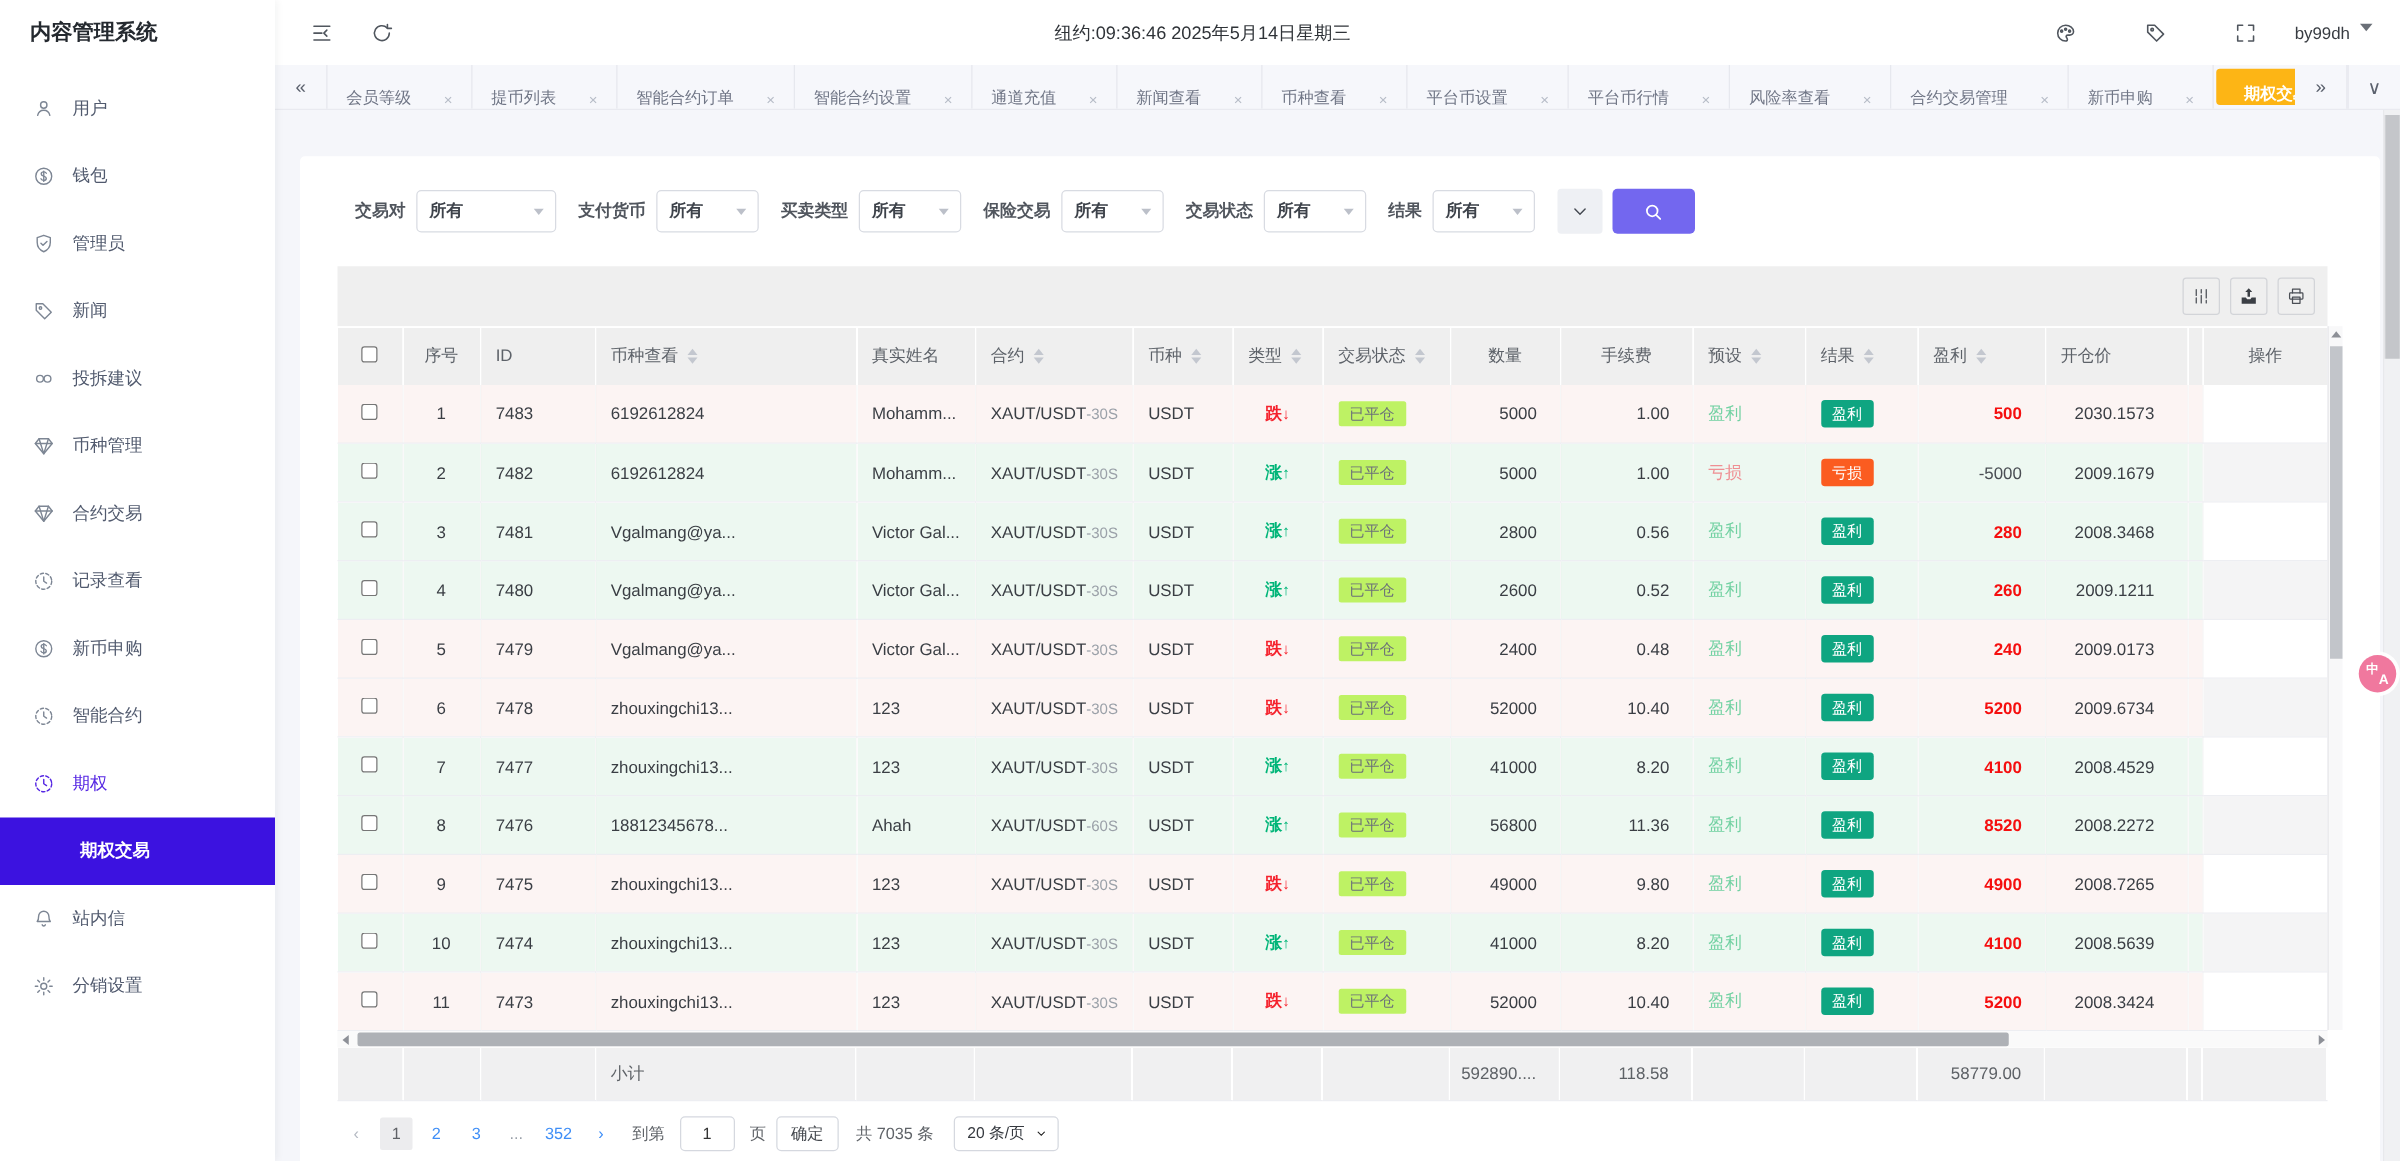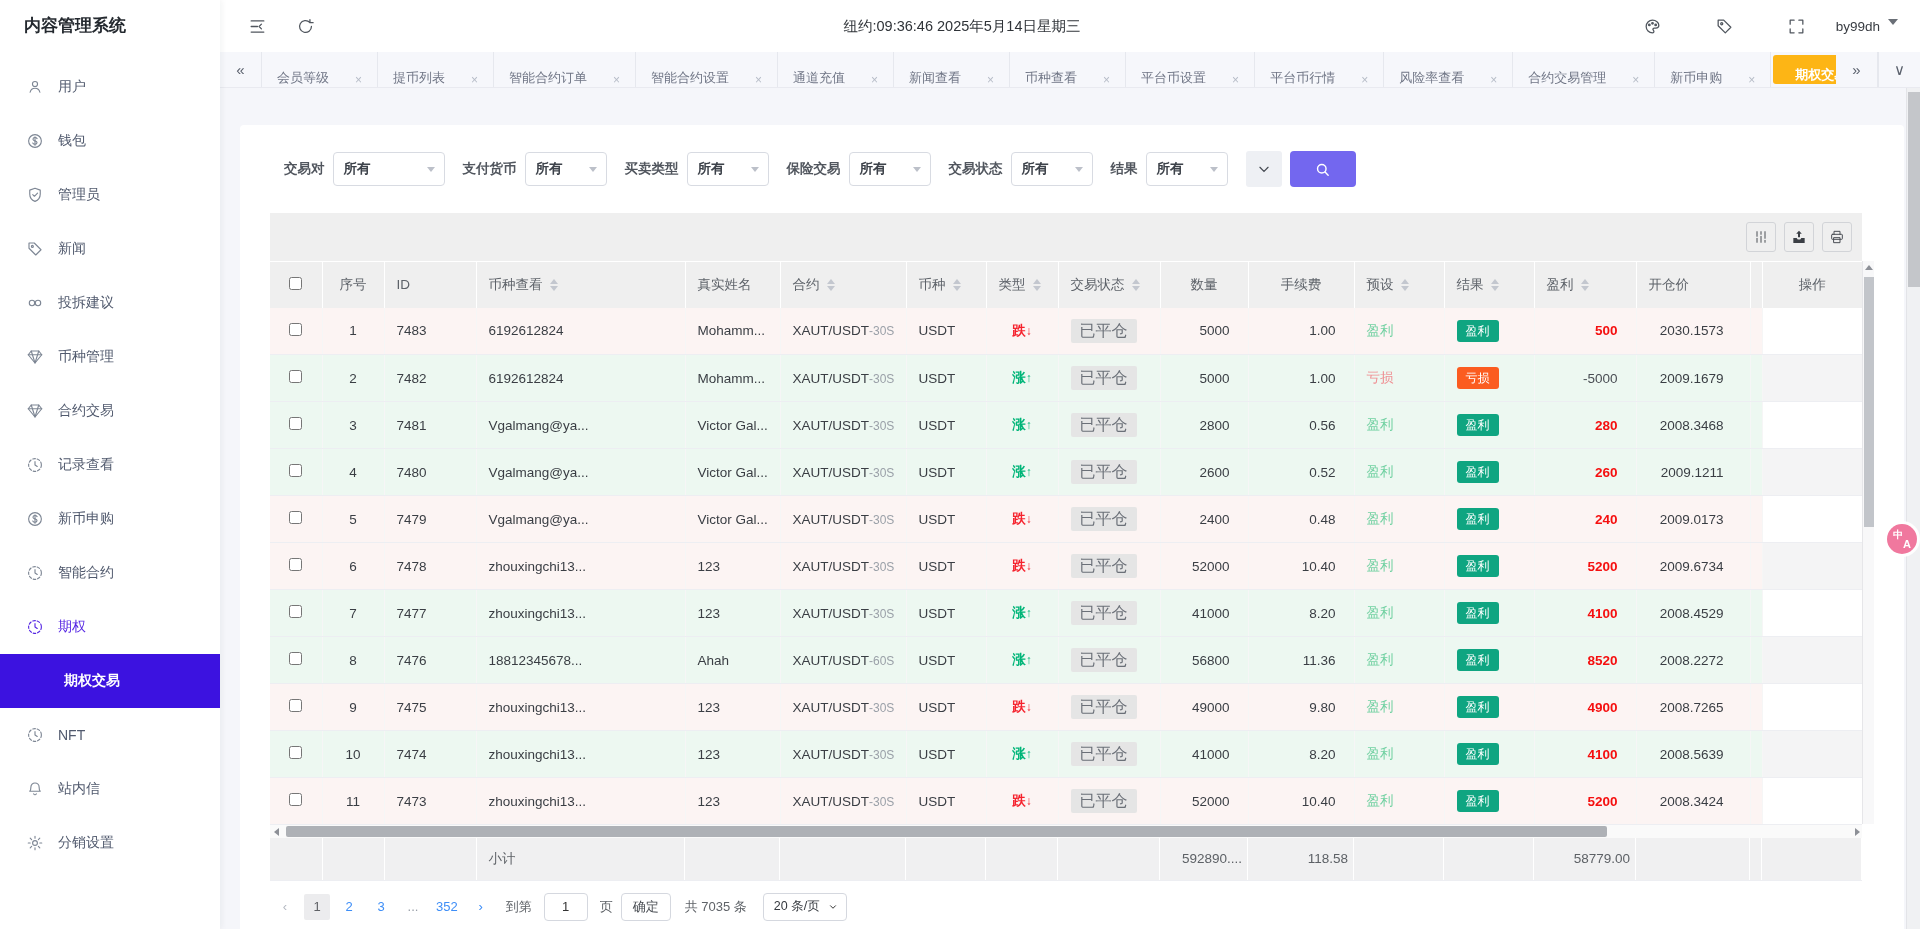--- a/index.html
+++ b/index.html
@@ -85,21 +85,21 @@
   tbody tr[data-tone="down"] td { background:#fcf4f3; }
   tbody tr[data-tone="up"] td { background:#edf8f1; }
   td.t-center { text-align:center; padding-left:0; }
   td.t-right { text-align:right; padding-right:18px; padding-left:0; }
   td.t-open { text-align:right; padding-right:26px; }
   .contract-suffix { color:#9aa0a8; font-size:12px; }
   .type-flag { font-weight:bold; font-size:13.5px; }
   .type-flag[data-tone="down"] { color:#f5222d; }
   .type-flag[data-tone="up"] { color:#00b578; }
   .type-flag .arr { font-weight:normal; font-size:12px; }
-  .chip { display:inline-block; background:#e5e5e5; color:#6b7078; font-size:16px; padding:4px 9px; border-radius:2px; line-height:1; }
+  .chip { display:inline-block; background:#bef264; color:#6b7078; font-size:12px; padding:4px 9px; border-radius:2px; line-height:1; }
   .preset[data-tone="win"] { color:#72d1a2; }
   .preset[data-tone="loss"] { color:#ef8f93; }
   .badge { display:inline-block; color:#fff; font-size:12px; padding:5px 9px; border-radius:3px; line-height:1; }
   .badge[data-tone="win"] { background:#0fa581; }
   .badge[data-tone="loss"] { background:#fb5c20; }
   .profit[data-tone="hot"] { color:#f50f0f; font-weight:bold; }
   .profit[data-tone="plain"] { color:#4a4e54; }
   tbody td.op-cell, thead th.op-cell { box-shadow:-9px 0 9px -7px rgba(0,0,0,.15); }
   tbody td.op-cell { background:#fff !important; border-right:none; }
   tbody tr:nth-child(even) td.op-cell { background:#f4f4f5 !important; }
@@ -111,21 +111,21 @@
 
   
   .h-scroll { height:13px; background:#fafafa; position:relative; margin-right:0; }
   .h-scroll .h-thumb { position:absolute; top:1px; left:16px; right:16%; height:11px; background:#aeb1b6; border-radius:2px; }
   .h-arrow { position:absolute; top:3px; width:0; height:0; }
   .h-arrow.l { left:4px; border-top:4px solid transparent; border-bottom:4px solid transparent; border-right:5px solid #8d9097; }
   .h-arrow.r { right:2px; border-top:4px solid transparent; border-bottom:4px solid transparent; border-left:5px solid #8d9097; }
 
   
   .summary td { height:42px; background:#f0f0f1; border-right:1px solid rgba(255,255,255,.9); font-size:13.5px; color:#5d6166; padding-left:12px; white-space:nowrap; overflow:hidden; }
-  .summary td.t-right { text-align:right; padding-right:5px; padding-left:0; }
+  .summary td.t-right { text-align:right; padding-right:18px; padding-left:0; }
 
   
   .pager { display:flex; align-items:center; margin-top:12px; padding-left:2px; font-size:13px; color:#5f6368; }
   .pg-item { min-width:26px; height:26px; display:flex; align-items:center; justify-content:center; margin-right:6px; border-radius:2px; cursor:pointer; padding:0 4px; }
   .pg-item[data-tone="link"] { color:#3e8ef7; }
   .pg-item[data-tone="current"] { background:#ececee; color:#5f6166; }
   .pg-item[data-tone="disabled"] { color:#b4b9c2; }
   .pg-item[data-tone="dots"] { color:#9aa0a9; }
   .pg-text { margin:0 6px; white-space:nowrap; }
   .pg-input { width:44px; height:28px; border:1px solid #d5d8df; border-radius:4px; text-align:center; font-size:13px; color:#333; margin:0 6px; font-family:inherit; }
@@ -294,28 +294,20 @@
             </svg>
           </span>
           <span class="side-label">期权</span>
         </div>
 
         <div class="side-item" data-tone="sub">
 
           <span class="side-label">期权交易</span>
         </div>
 
-        <div class="side-item">
-          <span class="side-icon">
-            <svg>
-              <use href="#i-history"></use>
-            </svg>
-          </span>
-          <span class="side-label">NFT</span>
-        </div>
 
         <div class="side-item">
           <span class="side-icon">
             <svg>
               <use href="#i-bell"></use>
             </svg>
           </span>
           <span class="side-label">站内信</span>
         </div>
 

